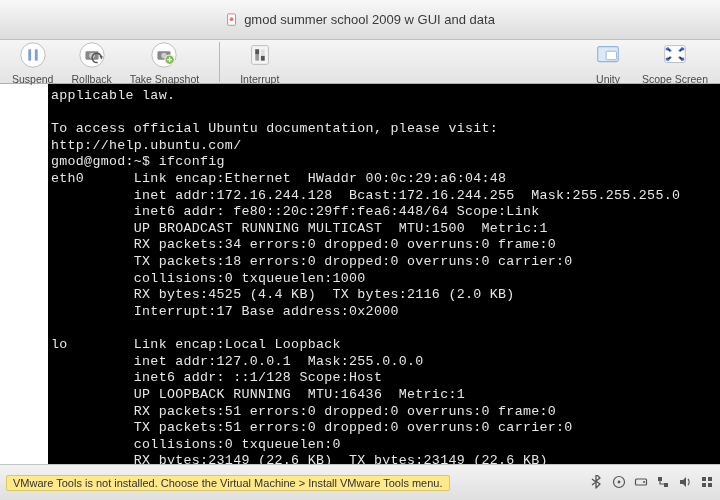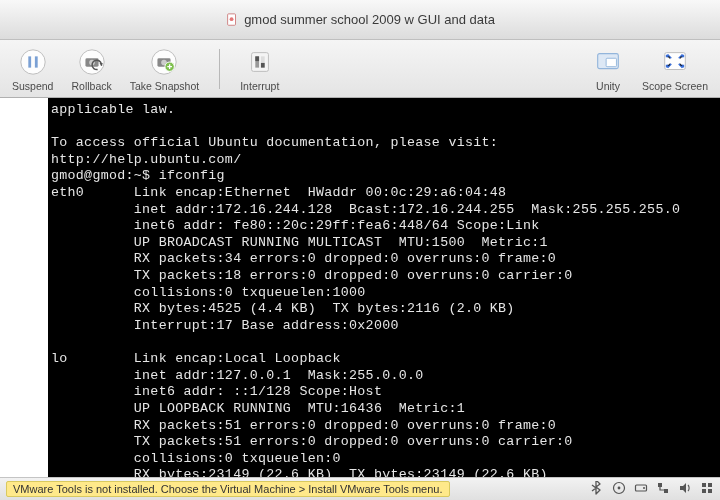--- a/index.html
+++ b/index.html
@@ -22,21 +22,21 @@
     justify-content: center;
     font-size: 13px;
     color: #3a3a3a;
     position: relative;
   }
   .titlebar .doc-icon {
     width: 14px; height: 14px; margin-right: 5px;
     display: inline-flex; align-items: center; justify-content: center;
   }
   .toolbar {
-    height: 58px;
+    height: 44px;
     background: linear-gradient(#f5f5f5, #e4e4e4);
     border-bottom: 1px solid #b0b0b0;
     display: flex;
     align-items: center;
     padding: 0 8px;
   }
   .tool-group-left { display: flex; gap: 10px; }
   .tool-group-right { margin-left: auto; display: flex; gap: 10px; align-items: flex-end; }
   .tool-item {
     display: flex;
@@ -64,21 +64,21 @@
     font-family: "Courier New", monospace;
     font-size: 13.3px;
     line-height: 1.25;
     padding: 4px 11px 2px 3px;
     white-space: pre;
     overflow: hidden;
     letter-spacing: 0.3px;
     margin-left: 48px;
   }
   .statusbar {
-    height: 23px;
+    height: 36px;
     background: linear-gradient(#f2f2f2, #e0e0e0);
     border-top: 1px solid #c4c4c4;
     display: flex;
     align-items: center;
     padding: 0 6px;
     font-size: 11px;
     color: #333;
   }
   .statusbar .msg { flex: 0 0 auto; display:flex; align-items:center; }
   .status-warn {

